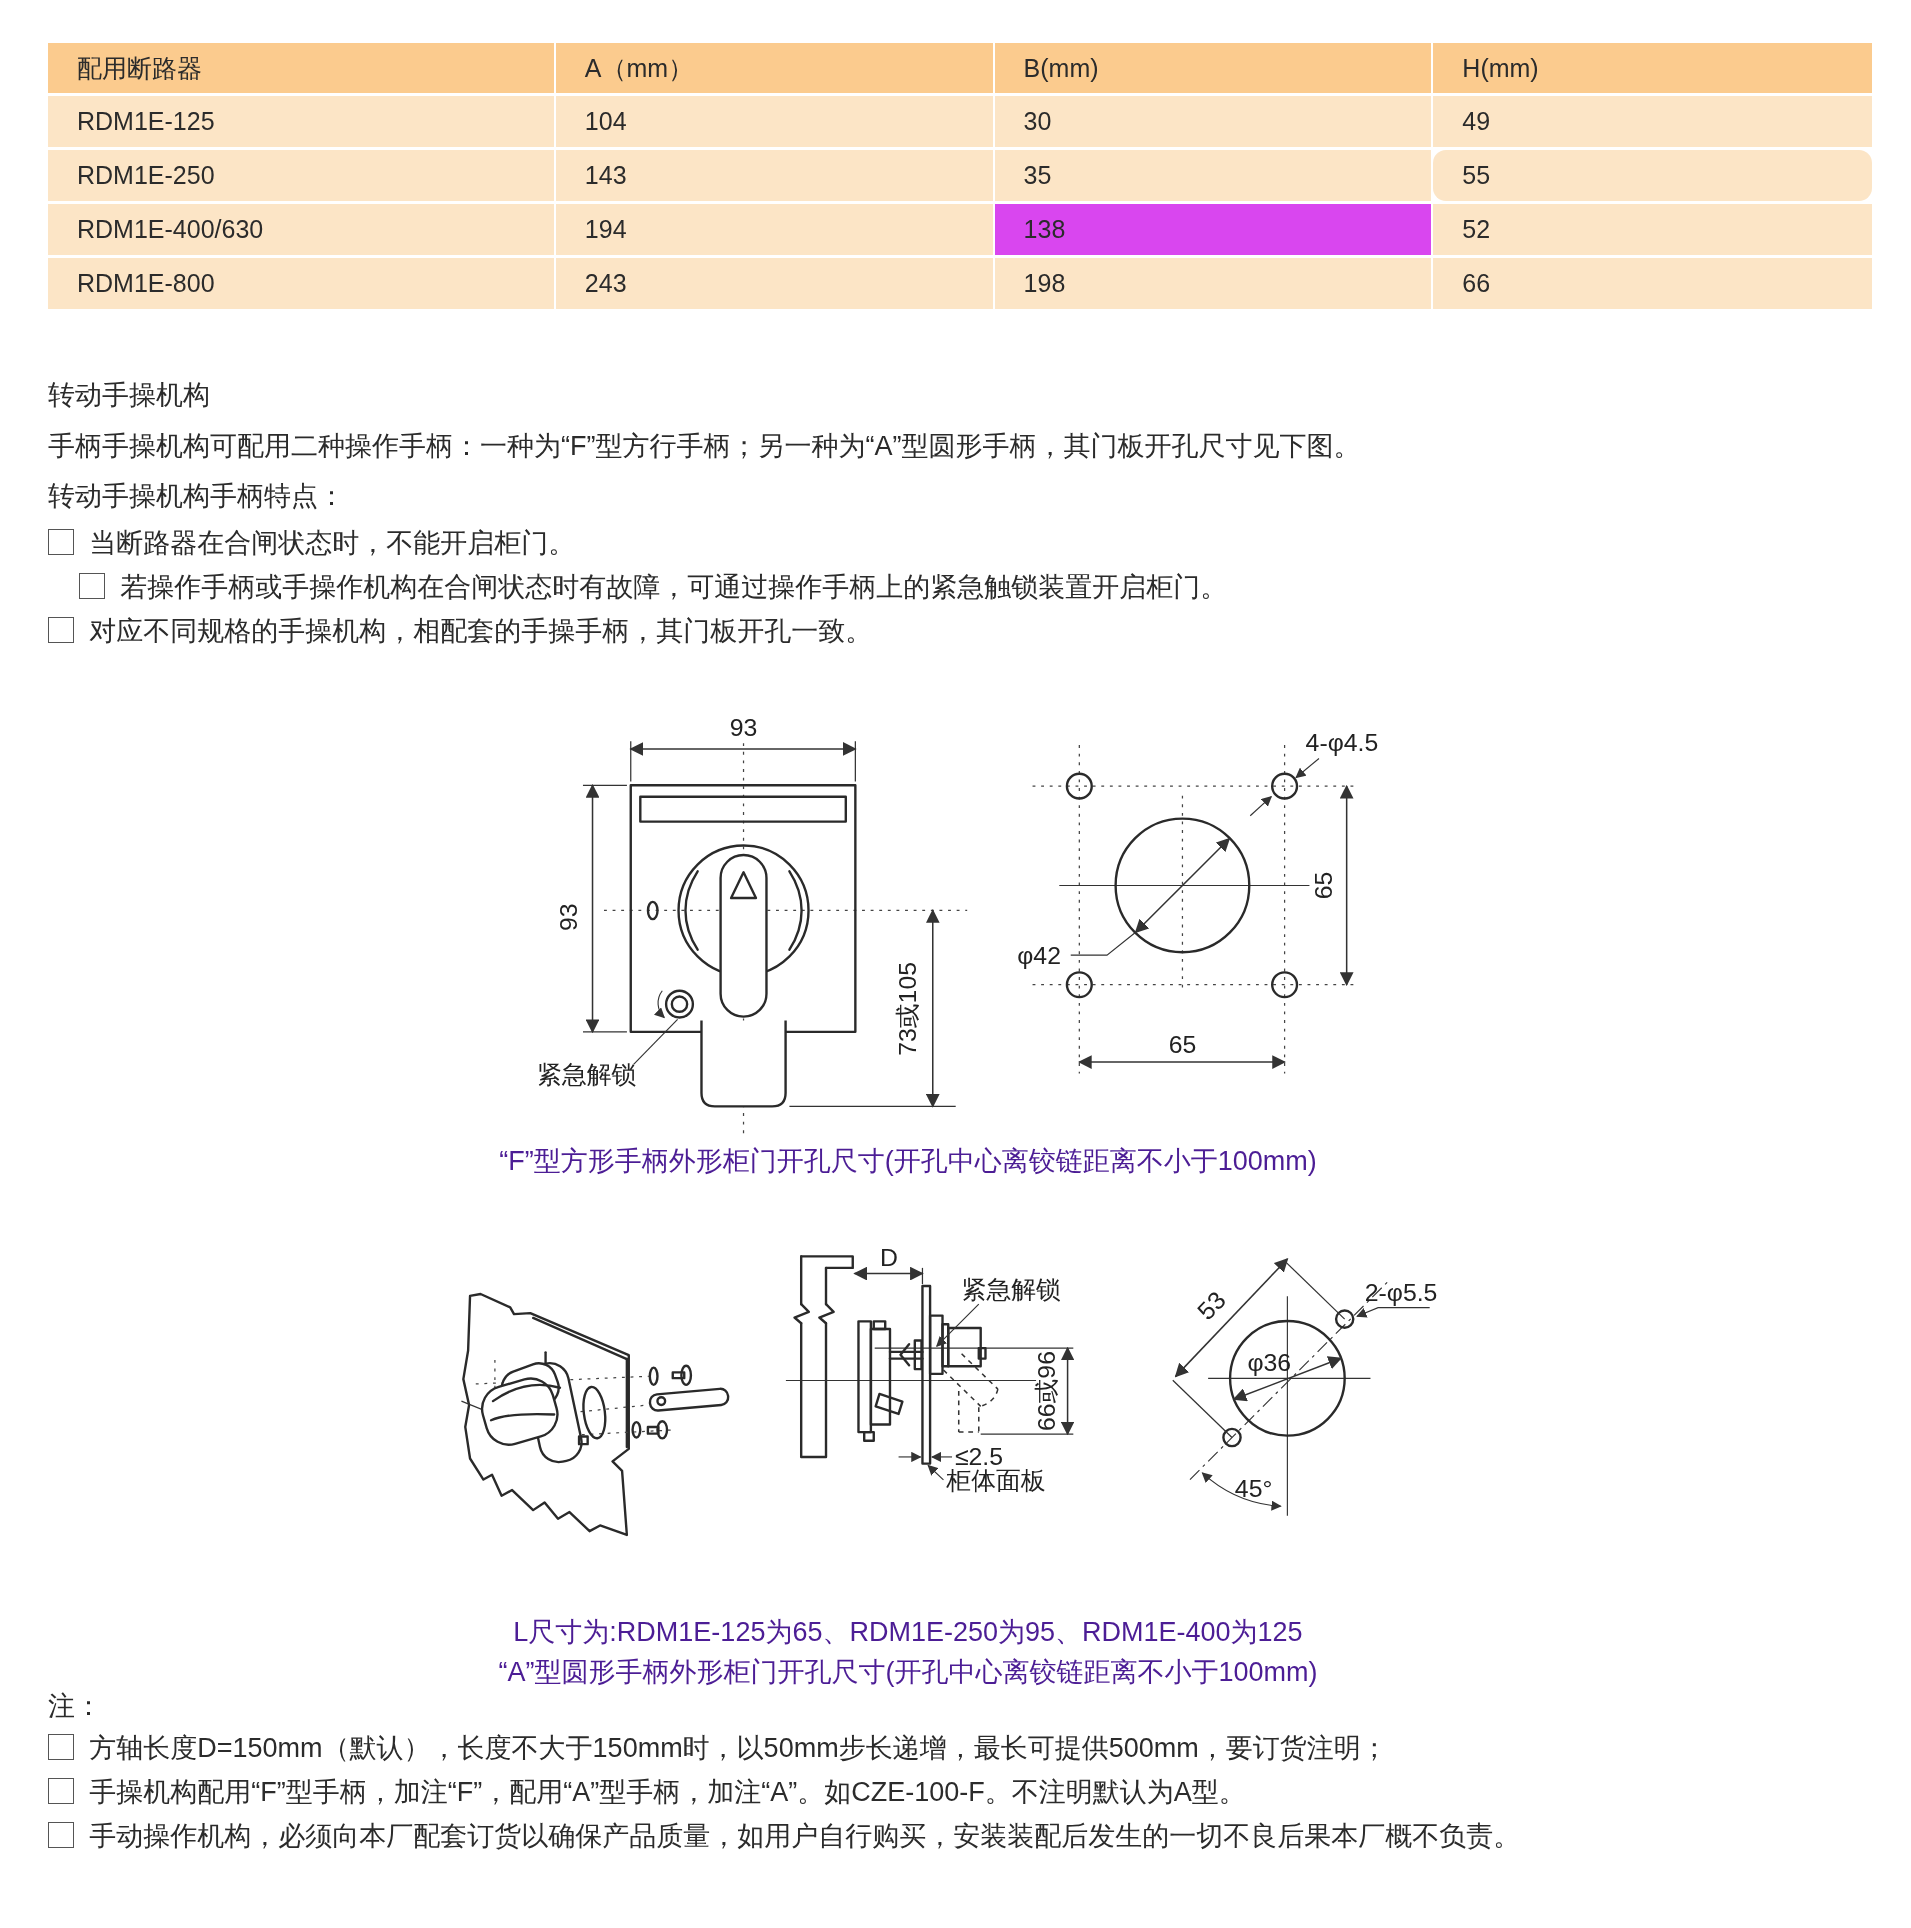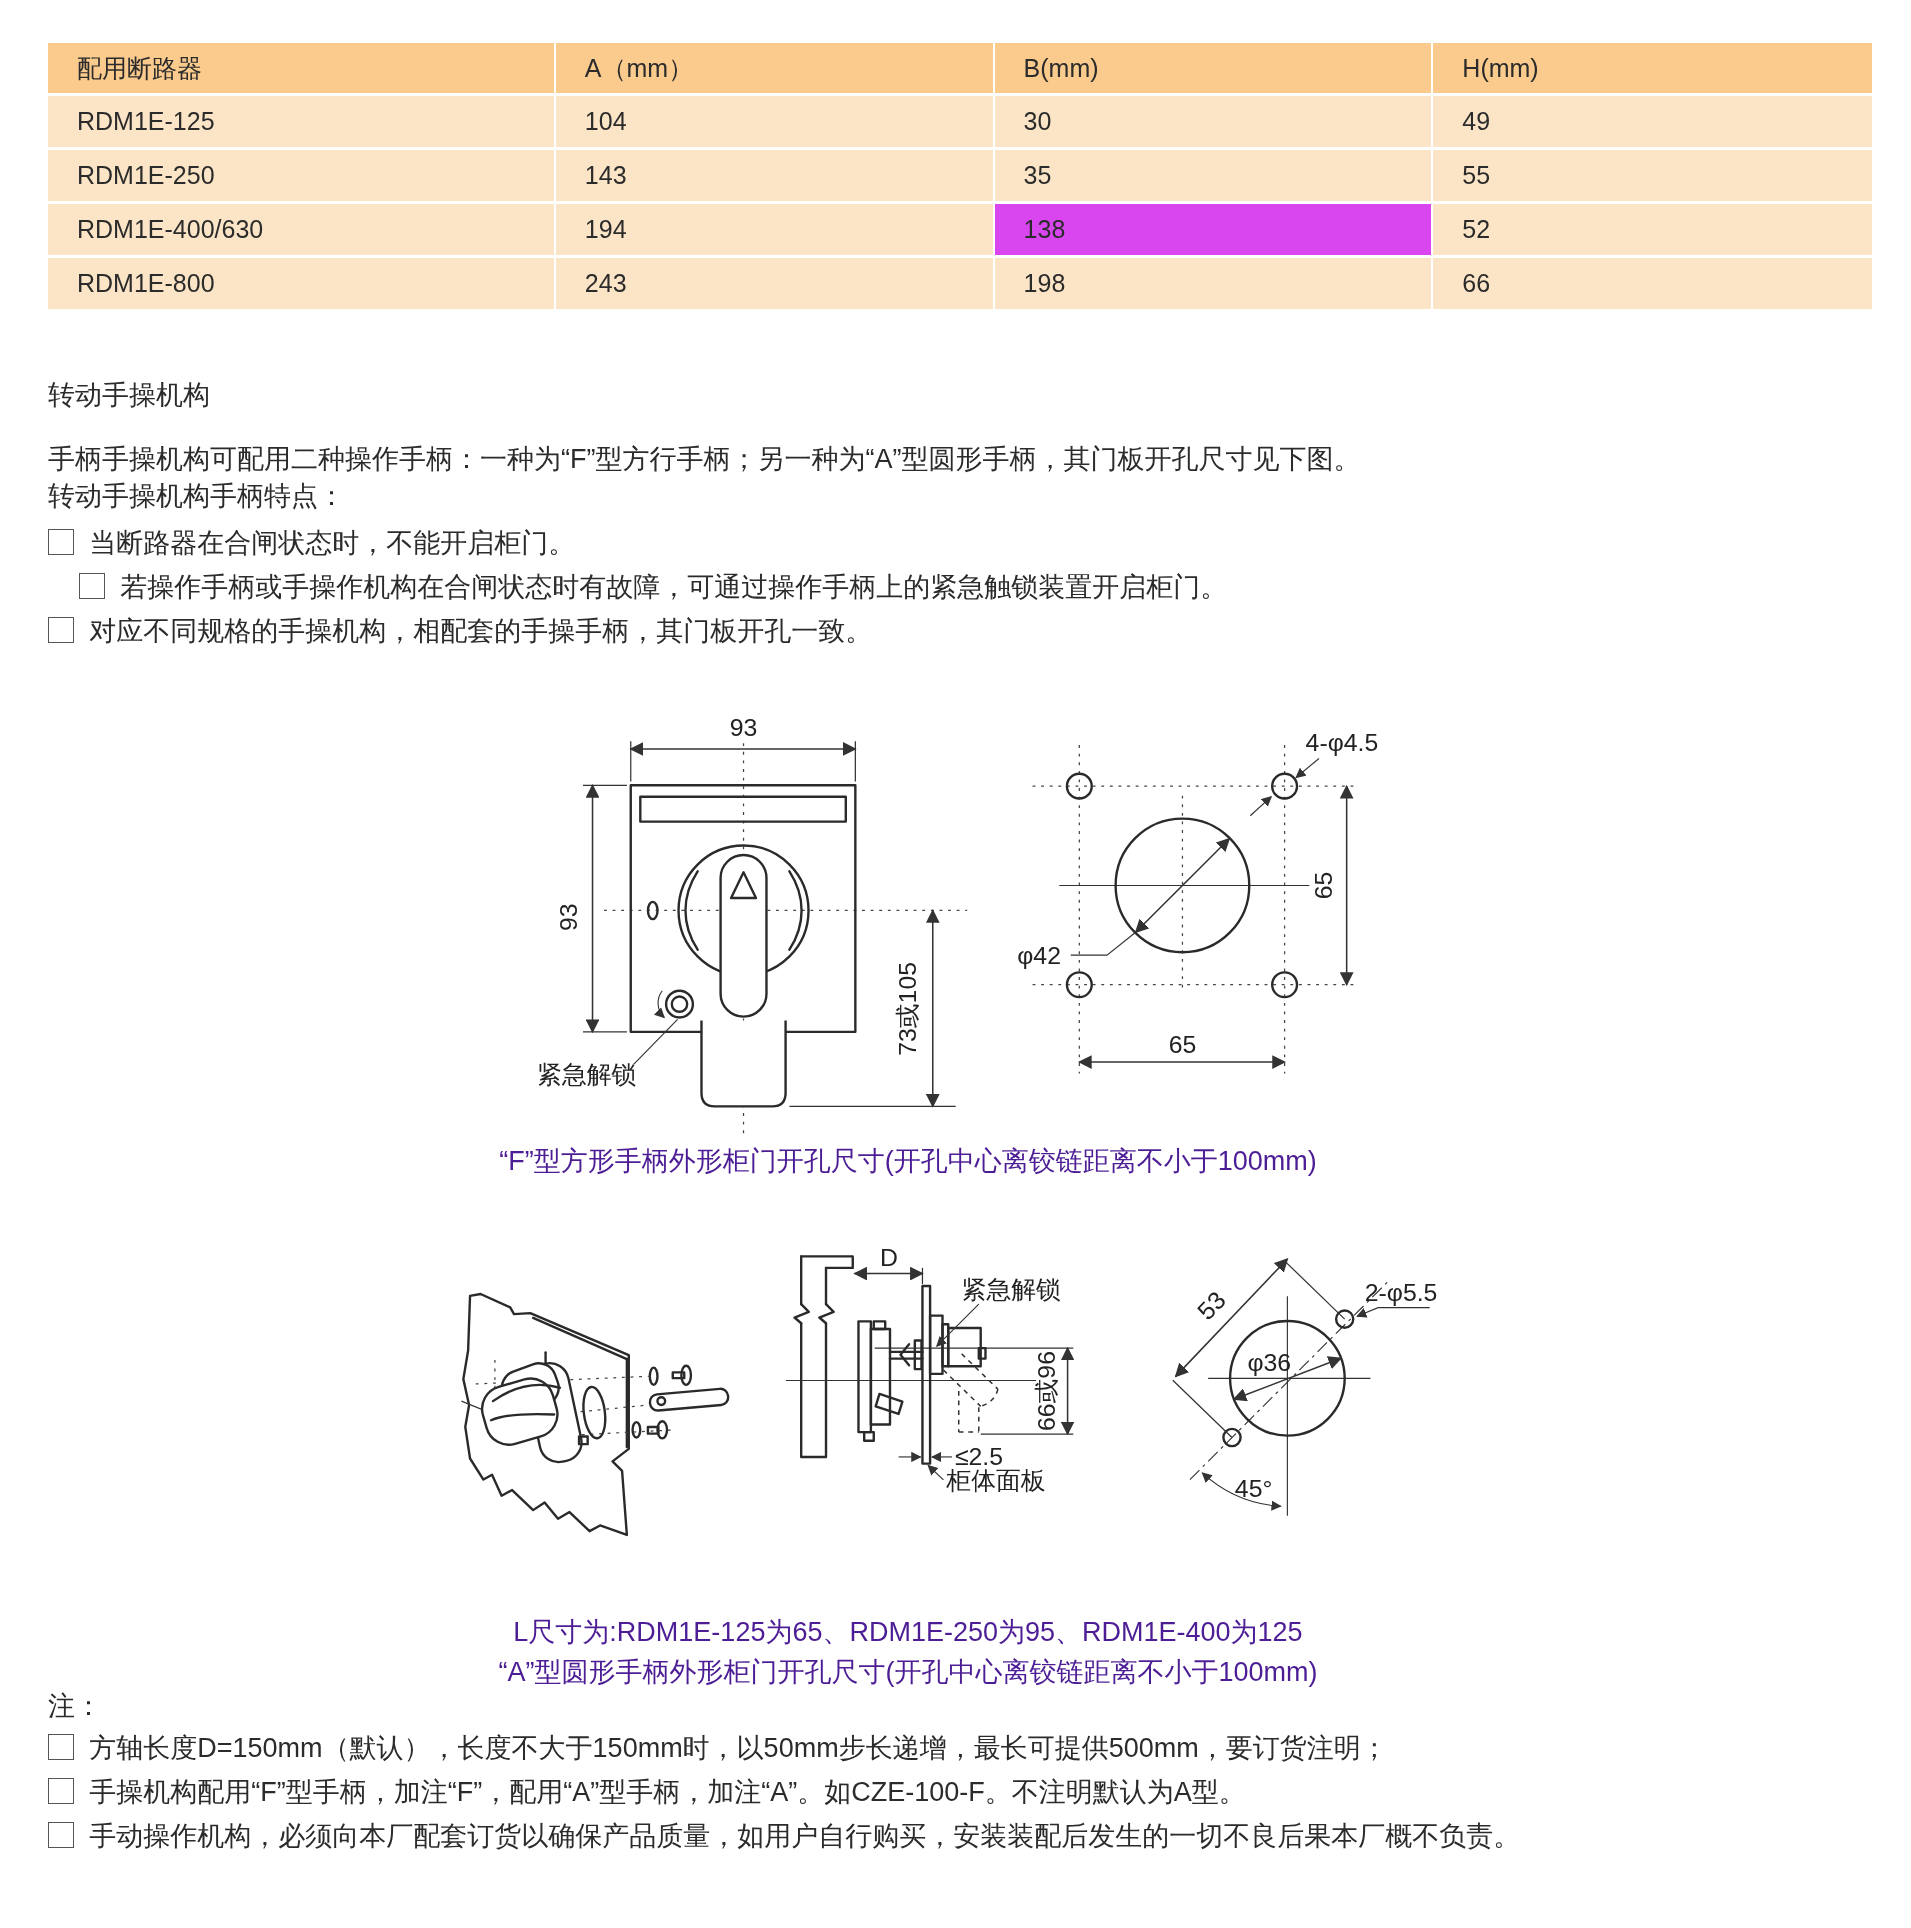--- a/index.html
+++ b/index.html
@@ -47,39 +47,39 @@
     <div class="t-row">
       <div class="t-cell c0" style="background: rgb(252, 229, 198);">RDM1E-125</div>
       <div class="t-cell c1" style="background: rgb(252, 229, 198);">104</div>
       <div class="t-cell c2" style="background: rgb(252, 229, 198);">30</div>
       <div class="t-cell c3" style="background: rgb(252, 229, 198);">49</div>
     </div>
     <div class="t-row">
       <div class="t-cell c0" style="background: rgb(252, 229, 198);">RDM1E-250</div>
       <div class="t-cell c1" style="background: rgb(252, 229, 198);">143</div>
       <div class="t-cell c2" style="background: rgb(252, 229, 198);">35</div>
-      <div class="t-cell c3" style="background: rgb(252, 229, 198);">55</div>
+      <div class="t-cell c3" style="background: rgb(252, 229, 198); border-radius: 13px;">55</div>
     </div>
     <div class="t-row">
       <div class="t-cell c0" style="background: rgb(252, 229, 198);">RDM1E-400/630</div>
       <div class="t-cell c1" style="background: rgb(252, 229, 198);">194</div>
       <div class="t-cell c2" style="background: #d946ef;">138</div>
       <div class="t-cell c3" style="background: rgb(252, 229, 198);">52</div>
     </div>
     <div class="t-row">
       <div class="t-cell c0" style="background: rgb(252, 229, 198);">RDM1E-800</div>
       <div class="t-cell c1" style="background: rgb(252, 229, 198);">243</div>
       <div class="t-cell c2" style="background: rgb(252, 229, 198);">198</div>
       <div class="t-cell c3" style="background: rgb(252, 229, 198);">66</div>
     </div>
   </div>
 </div>
 
 <div class="txt" style="top:379px;">转动手操机构</div>
-<div class="txt" style="top:430px;margin-top:13px;">手柄手操机构可配用二种操作手柄：一种为“F”型方行手柄；另一种为“A”型圆形手柄，其门板开孔尺寸见下图。</div>
+<div class="txt" style="top:430px;">手柄手操机构可配用二种操作手柄：一种为“F”型方行手柄；另一种为“A”型圆形手柄，其门板开孔尺寸见下图。</div>
 <div class="txt" style="top:480px;">转动手操机构手柄特点：</div>
 <div class="txt" style="top:527px;"><span class="cb"></span><span>当断路器在合闸状态时，不能开启柜门。</span></div>
 <div class="txt" style="top:571px;padding-left:31px;"><span class="cb"></span><span>若操作手柄或手操作机构在合闸状态时有故障，可通过操作手柄上的紧急触锁装置开启柜门。</span></div>
 <div class="txt" style="top:615px;"><span class="cb"></span><span>对应不同规格的手操机构，相配套的手操手柄，其门板开孔一致。</span></div>
 
 <svg style="left:535px;top:705px;" width="440" height="432" viewBox="0 0 460 452">
   <defs>
     <marker id="m1" viewBox="0 0 10 10" refX="9" refY="5" markerWidth="9" markerHeight="9" orient="auto-start-reverse">
       <path d="M0,0 L10,5 L0,10 Z" fill="#333"></path>
     </marker>

